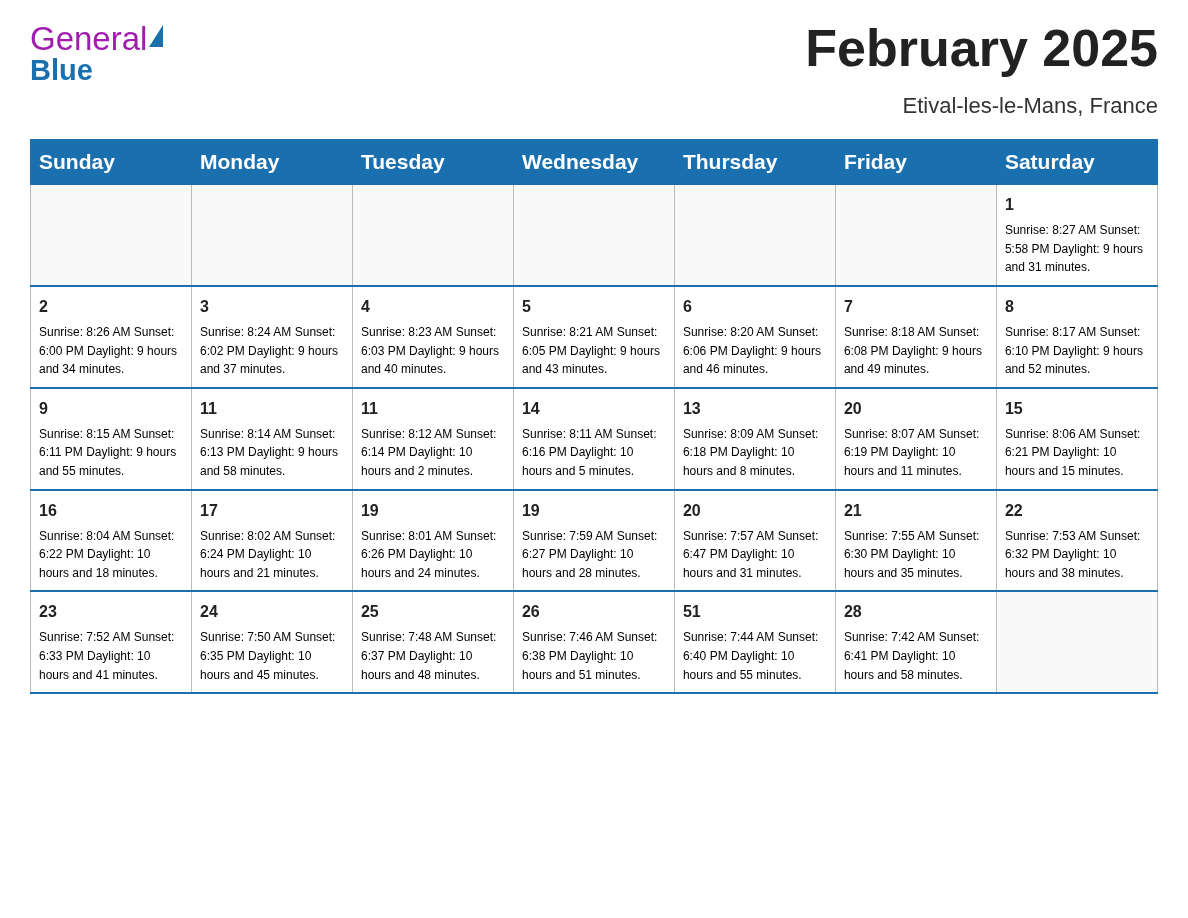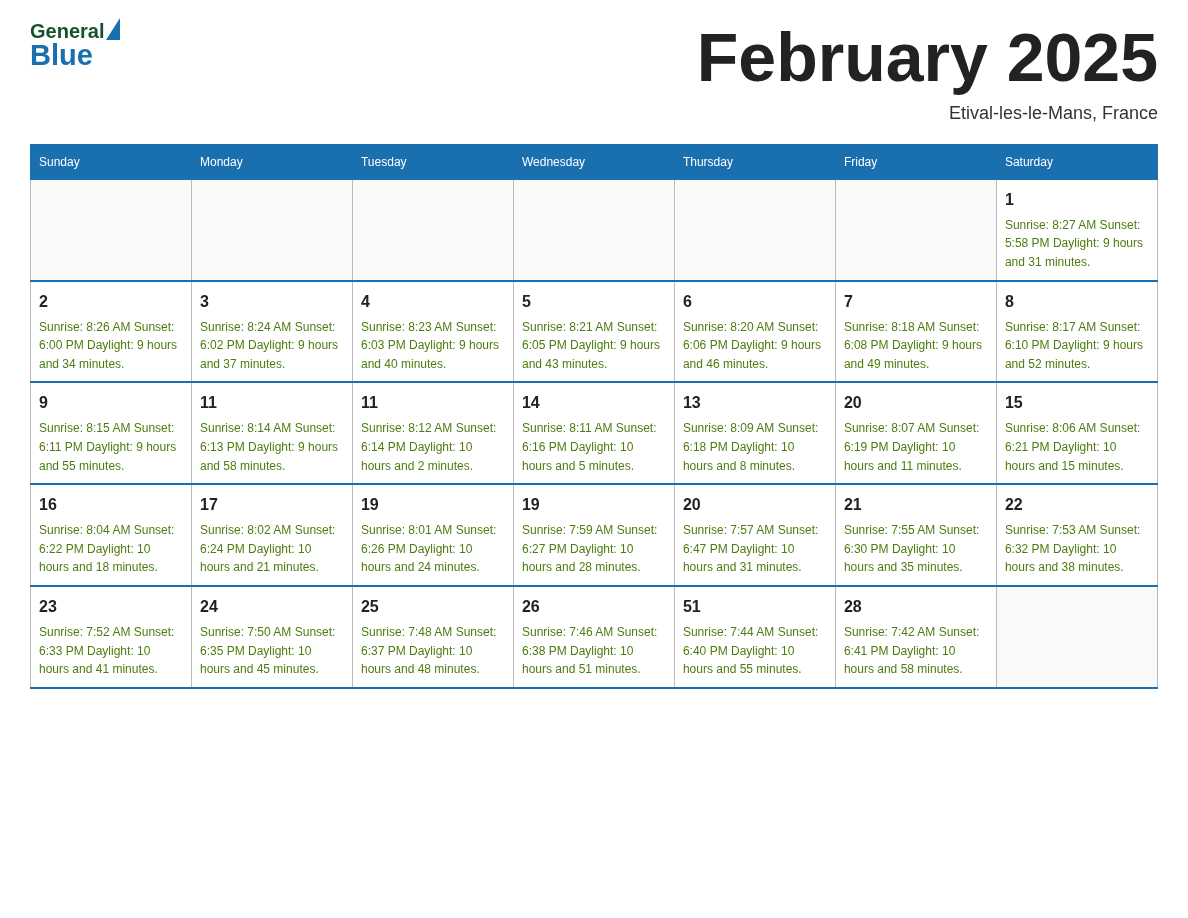--- a/index.html
+++ b/index.html
@@ -14,23 +14,23 @@
       display: flex;
       justify-content: space-between;
       align-items: flex-start;
       margin-bottom: 20px;
     }
     .logo {
       display: flex;
       align-items: center;
     }
     .logo-text-general {
-      font-size: 20px;
-      font-weight: bold;
-      color: #14532d;
+      font-size: 33px;
+      font-weight: normal;
+      color: #a21caf;
     }
     .logo-triangle {
       display: inline-block;
       width: 0;
       height: 0;
       border-left: 14px solid transparent;
       border-right: 0px solid transparent;
       border-bottom: 22px solid #1a6faf;
       margin-left: 2px;
       vertical-align: middle;
@@ -41,41 +41,41 @@
       font-size: 29px;
       font-weight: bold;
       color: #1a6faf;
       display: block;
       margin-top: -4px;
     }
     .title-block {
       text-align: right;
     }
     .title-block h1 {
-      font-size: 68px;
+      font-size: 52px;
       font-weight: bold;
       color: #222;
       line-height: 1.1;
     }
     .title-block h2 {
-      font-size: 18px;
+      font-size: 22px;
       font-weight: normal;
       color: #333;
-      margin-top: 8px;
+      margin-top: 16px;
     }
     .calendar {
       width: 100%;
       border-collapse: collapse;
       border: 1px solid #999;
     }
     .calendar thead tr th {
       background-color: #1a6faf;
       color: #fff;
-      font-size: 12px;
-      font-weight: normal;
+      font-size: 21px;
+      font-weight: bold;
       padding: 10px 8px;
       text-align: left;
       border: 1px solid #1a6faf;
     }
     .calendar tbody tr td {
       vertical-align: top;
       padding: 8px;
       border: 1px solid #bbb;
       width: 14.285%;
       min-height: 110px;
@@ -88,21 +88,21 @@
     }
     .day-number {
       font-size: 16px;
       font-weight: bold;
       color: #222;
       display: block;
       margin-bottom: 4px;
     }
     .day-info {
       font-size: 12px;
-      color: #4d7c0f;
+      color: #000000;
       line-height: 1.55;
     }
     .calendar tbody tr {
       border-bottom: 2px solid #1a6faf;
     }
   </style>
 </head>
 <body>
 
 <div class="header">

